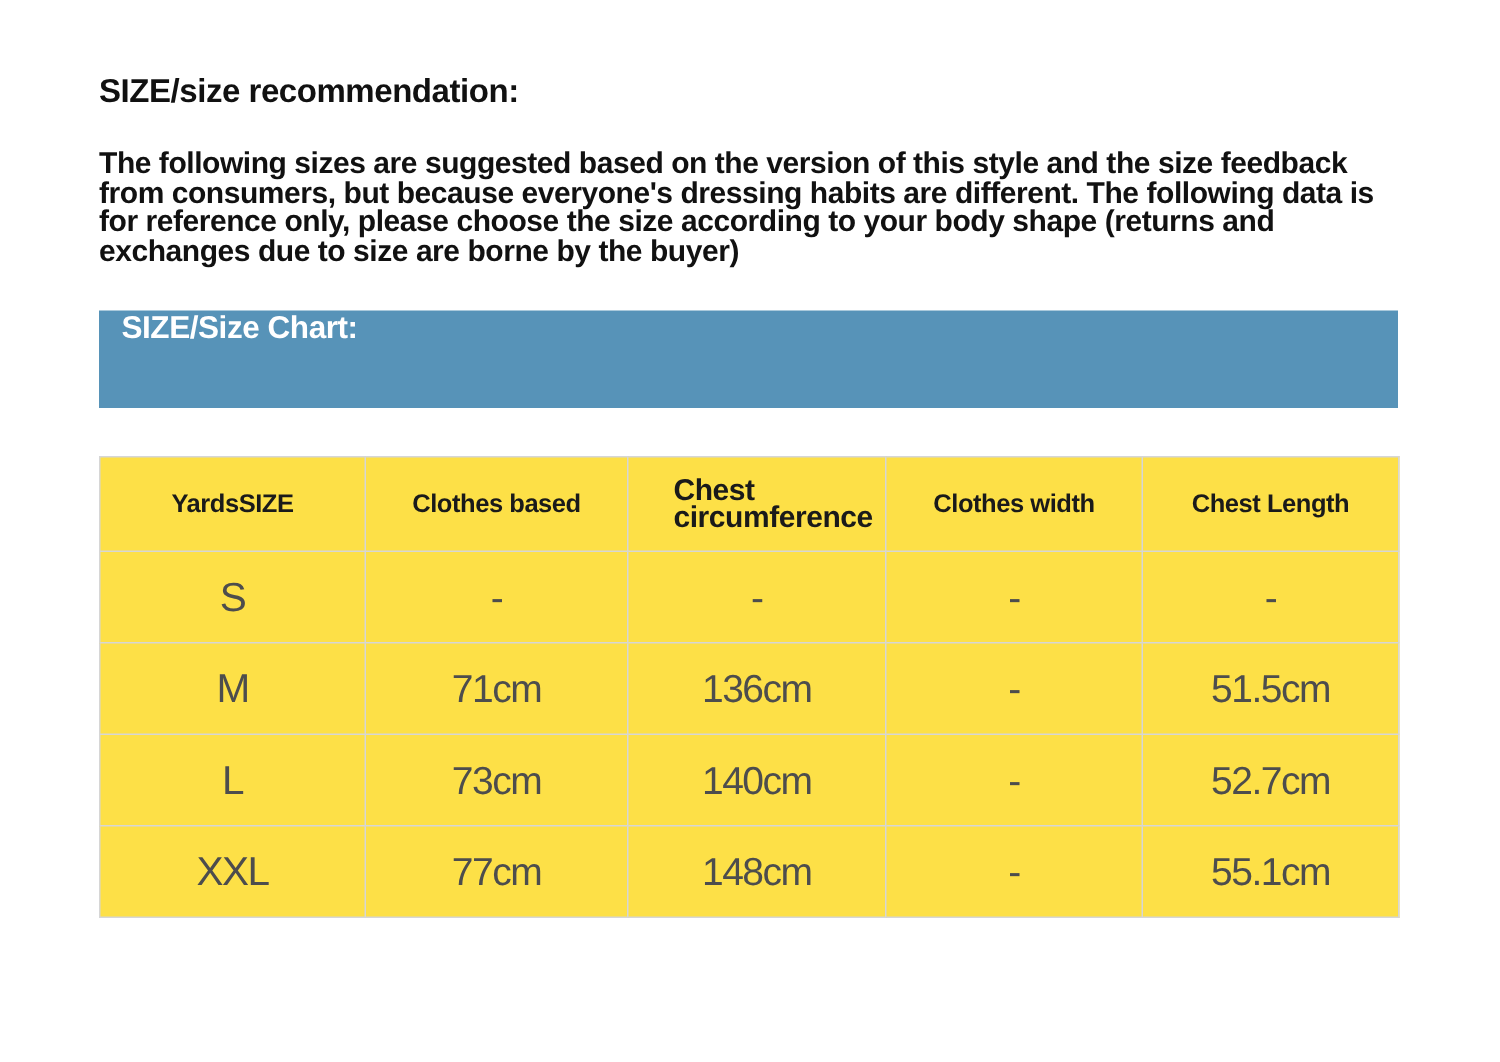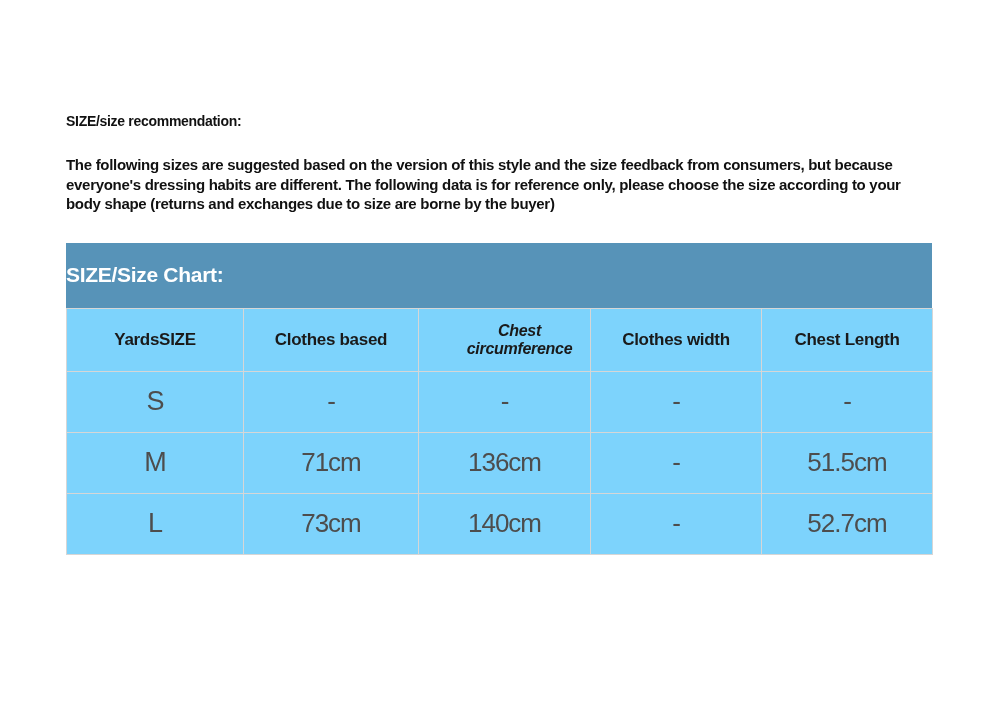--- a/index.html
+++ b/index.html
@@ -14,80 +14,80 @@
     position: relative;
     overflow: hidden;
   }
   .content {
     position: absolute;
     left: 66px;
     top: 0;
     width: 866px;
   }
   .heading {
-    margin: 113px 0 0 0;
-    font-size: 14px;
+    margin: 48px 0 0 0;
+    font-size: 22px;
     font-weight: bold;
     color: #111111;
     letter-spacing: -0.3px;
   }
   .desc {
     margin: 26px 0 0 0;
     width: 868px;
-    font-size: 15px;
+    font-size: 20px;
     font-weight: bold;
     color: #111111;
     line-height: 19.5px;
     letter-spacing: -0.3px;
   }
   .chart {
     margin-top: 29px;
     width: 866px;
   }
   .chart-titlebar {
     height: 65px;
     background: #5793b8;
     display: flex;
-    align-items: center;
+    padding-left: 15px;
     box-sizing: border-box;
   }
   .chart-titlebar span {
     color: #ffffff;
     font-size: 21px;
     font-weight: bold;
     letter-spacing: -0.3px;
   }
   table.size-table {
     border-collapse: collapse;
     table-layout: fixed;
     width: 866px;
-    background: #7dd3fc;
+    background: #fde047;
+    margin-top: 32px;
   }
   table.size-table th,
   table.size-table td {
     border: 1px solid #d6d6d6;
     text-align: center;
     vertical-align: middle;
     padding: 0;
     overflow: hidden;
   }
   thead tr { height: 63px; }
   tbody tr { height: 61px; }
   .col-head {
     font-size: 17px;
     font-weight: bold;
     color: #1a1a1a;
     letter-spacing: -0.3px;
   }
   .col-head.chest {
-    font-size: 16px;
-    text-align: center;
+    font-size: 20px;
+    text-align: left;
     padding-left: 30px;
     line-height: 18px;
-    font-style: italic;
   }
   .size-cell {
     font-size: 27px;
     font-weight: normal;
     color: #4d4d4d;
     letter-spacing: -1px;
   }
   .value-cell {
     font-size: 26px;
     color: #4d4d4d;
@@ -139,16 +139,23 @@
             <td class="value-cell">-</td>
             <td class="value-cell">51.5cm</td>
           </tr>
           <tr>
             <td class="size-cell">L</td>
             <td class="value-cell">73cm</td>
             <td class="value-cell">140cm</td>
             <td class="value-cell">-</td>
             <td class="value-cell">52.7cm</td>
           </tr>
+          <tr>
+            <td class="size-cell">XXL</td>
+            <td class="value-cell">77cm</td>
+            <td class="value-cell">148cm</td>
+            <td class="value-cell">-</td>
+            <td class="value-cell">55.1cm</td>
+          </tr>
         </tbody>
     </table>
   </div>
 </div>
 
 </body></html>

